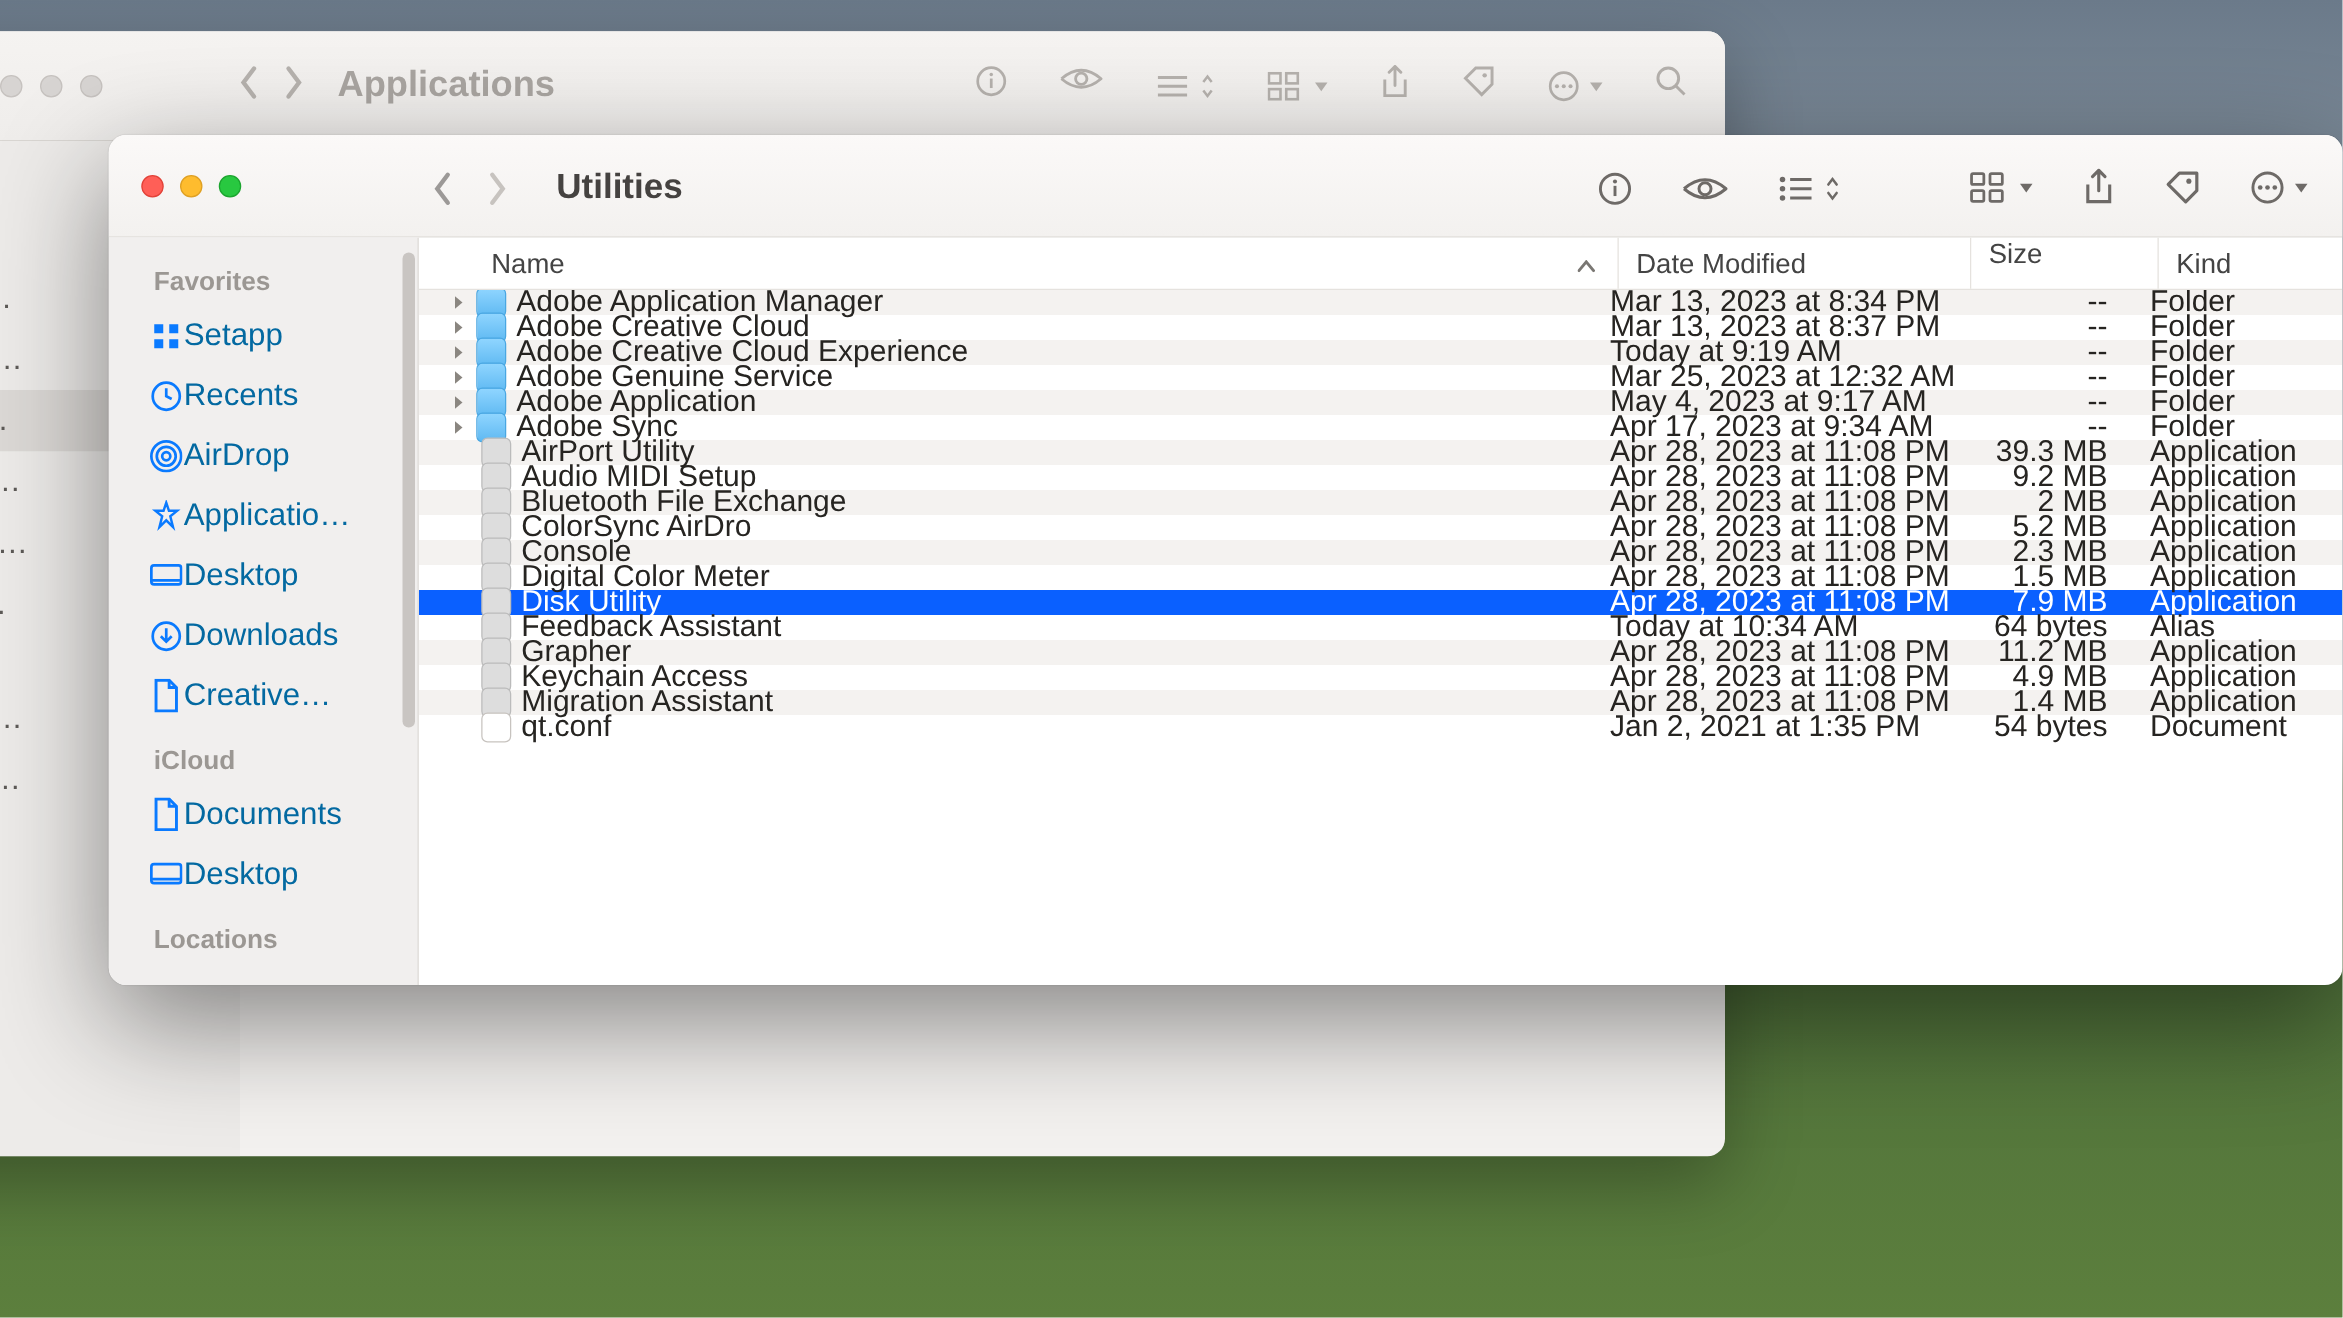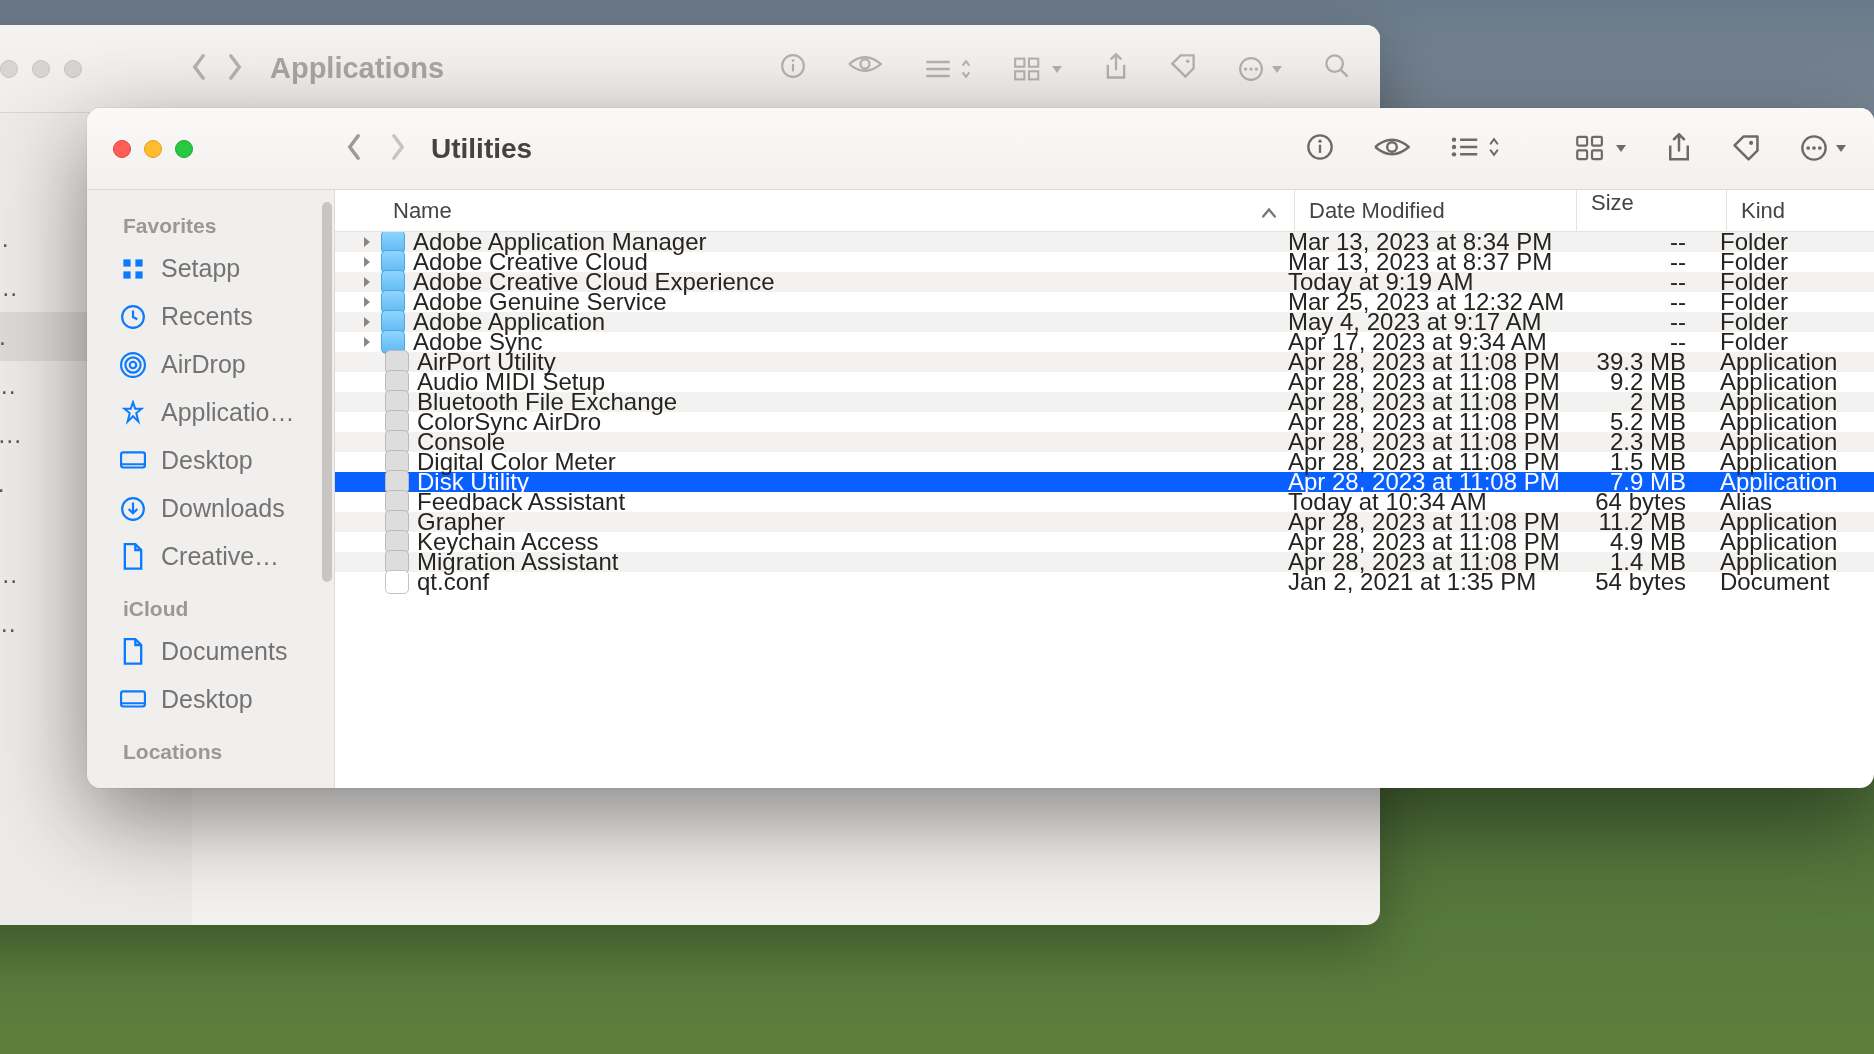--- a/index.html
+++ b/index.html
@@ -65,21 +65,21 @@
   }
   .sidebar-titlebar {
     width:248px; display:flex; align-items:center; padding-left:26px; gap:13px;
   }
   .dot {width:18px; height:18px; border-radius:50%;}
   .dot.red{background:#ff5f57; border:1px solid #e24238;}
   .dot.yel{background:#febc2e; border:1px solid #dfa023;}
   .dot.grn{background:#28c840; border:1px solid #1ba52e;}
 
   .toolbar-main {
-    flex:1; display:flex; align-items:flex-start; padding: 0 28px 0 10px; gap:8px;
+    flex:1; display:flex; align-items:flex-end; padding: 0 28px 0 10px; gap:22px;
   }
   .nav-btns {display:flex; gap:26px; color:#9c9997;}
   .win-title {font-size:28px; font-weight:700; color:#454240; margin-left:16px;}
   .spacer {flex:1;}
   .tool-icon {color:#6e6a67; display:flex; align-items:center; justify-content:center;}
   .tool-group {display:flex; align-items:center; gap:40px;}
   .tool-with-caret {display:flex; align-items:center; gap:8px;}
   .caret-dn {border-left:5px solid transparent; border-right:5px solid transparent; border-top:7px solid #6e6a67; margin-top:2px;}
   .caret-dn.lite{border-top-color:#b5b1ad;}
 
@@ -89,23 +89,23 @@
   .sidebar {
     width:248px; background:#f1efee;
     border-right:1px solid #dedbd7;
     overflow-y:auto;
     padding-top:8px;
     position:relative;
   }
   .sidebar-inner{padding-bottom: 8px;}
   .sb-header {font-size:21px; font-weight:700; color:#9b9793; padding:16px 24px 6px;margin-left:12px;}
   .sb-item {
-    display:flex; align-items:center; gap:14px;
+    display:flex; align-items:center; 
     padding:9px 14px 9px 22px; margin:1px 10px; border-radius:8px;
-    font-size:25px; color:#737373;
+    font-size:25px; color:#0369a1;
     white-space:nowrap; overflow:hidden;
   }
   .sb-item .sb-label{overflow:hidden; text-overflow:ellipsis;}
   .sb-icon {width:28px; height:28px; flex:none; color:#0a7aff; display:flex; align-items:center; justify-content:center;}
   .scroll-track{position:absolute; right:2px; top:12px; bottom:12px; width:10px;}
   .scroll-thumb{position:absolute; right:0; top:0; width:10px; height:380px; background:#c9c5c2; border-radius:5px;}
 
   
   .list { flex:1; display:flex; flex-direction:column; }
   .columns {

